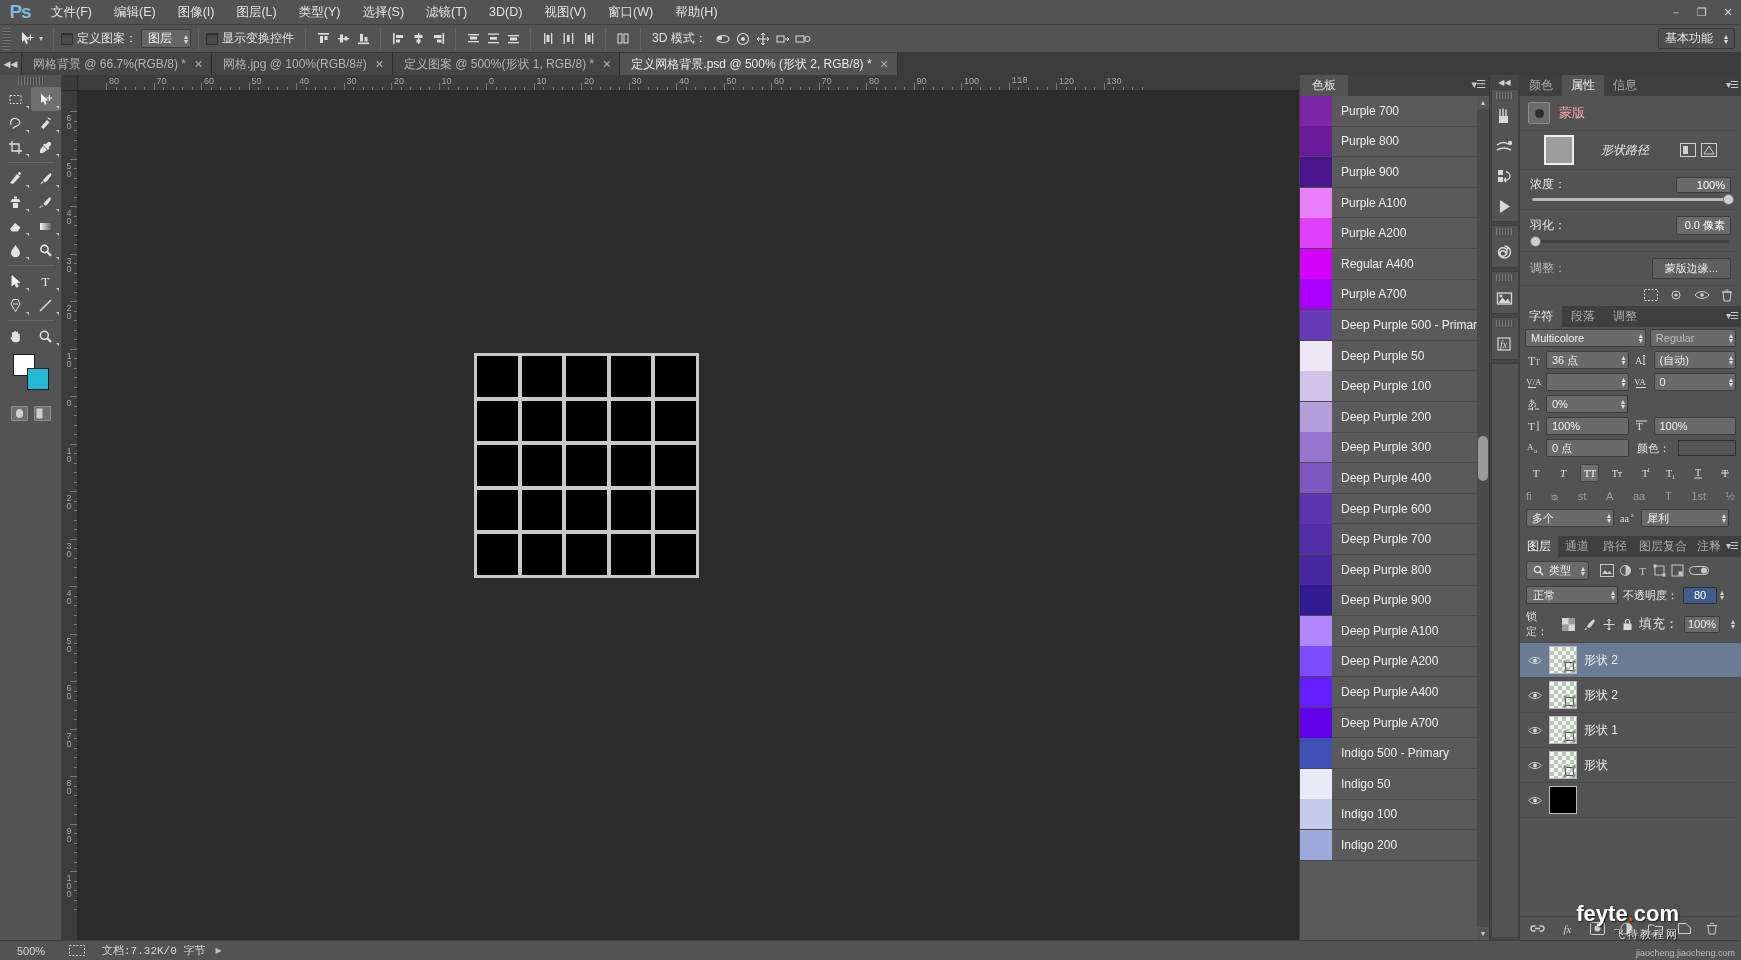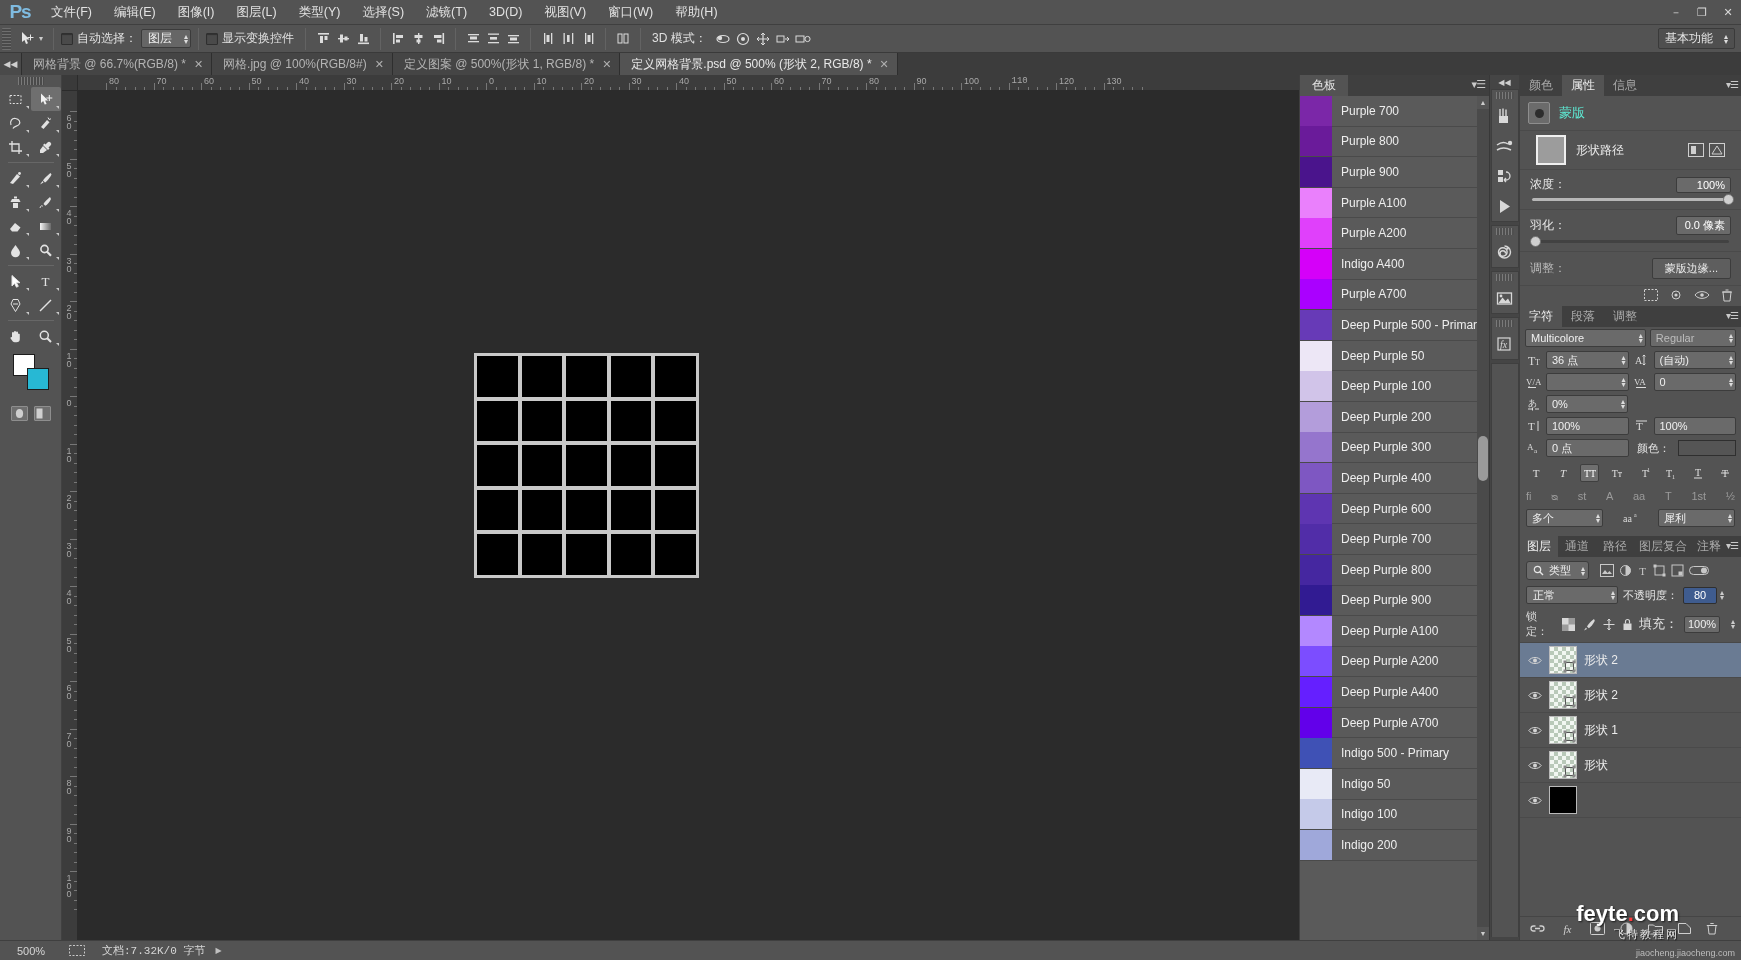--- a/index.html
+++ b/index.html
@@ -152,22 +152,22 @@
   .rightcol { width: 222px; background:#535353; display:flex; flex-direction:column; border-left:1px solid #3f3f3f;}
   .pnl-tabs { height: 21px; background:#3f3f3f; display:flex; align-items:flex-end; position:relative;}
   .pnl-tab { font-size:12px; color:#a9a9a9; padding: 0 9px; height:21px; display:flex; align-items:center;}
   .pnl-tab.active { background:#535353; color:#eee;}
   .pnl-menu { position:absolute; right:3px; top:4px; color:#c9c9c9; font-size:10px; letter-spacing:-1px;}
   .pnl-body { background:#535353; }
 
   .mask-header { display:flex; align-items:center; gap:9px; padding: 6px 8px; }
   .mask-ico { width: 22px; height: 22px; background:#6b6b6b; border:1px solid #8e8e8e; border-radius:2px; display:flex;align-items:center;justify-content:center;}
   .mask-dot { width: 9px; height:9px; border-radius:50%; background:#2d2d2d;}
-  .mask-title { font-size:13px; color:#5eead4;}
-  .mask-row { display:flex; align-items:center; padding: 4px 16px; gap:10px; border-top:1px solid #4a4a4a;}
+  .mask-title { font-size:13px; color:#fca5a5;}
+  .mask-row { display:flex; align-items:center; padding: 4px 24px; gap:27px; border-top:1px solid #4a4a4a;font-style:italic;}
   .mask-thumb { width: 30px; height:30px; background:#9c9c9c; border:2px solid #efefef; }
   .mask-label { font-size:12px; color:#e9e9e9; }
   .mask-icos { margin-left:auto; display:flex; gap:5px; color:#cfcfcf;}
   .slider-block { padding: 6px 10px 2px 10px; border-top:1px solid #4a4a4a;}
   .sl-head { display:flex; align-items:center; justify-content:space-between; margin-bottom:5px;}
   .sl-lab { font-size:12px; color:#e6e6e6;}
   .sl-val { background:#6a6a6a; border:1px solid #3c3c3c; border-radius:2px; font-size:11px; color:#fff; padding: 1px 5px; min-width:55px; text-align:right;}
   .sl-track { height: 3px; background:#424242; border-radius:2px; position:relative; margin: 3px 2px 6px 2px; }
   .sl-fill { position:absolute; left:0; top:0; height:3px; background:#b7b7b7; border-radius:2px;}
   .sl-knob { position:absolute; top:-4px; width:11px; height:11px; background:#cfcfcf; border-radius:50%; border:1px solid #6f6f6f;}
@@ -180,21 +180,21 @@
   .ch-field {
     display:flex; align-items:center; background:#6a6a6a; border:1px solid #3c3c3c; border-radius:2px;
     height:18px; padding: 0 2px 0 5px; font-size:11px; color:#f0f0f0; flex:1; min-width:0;
     justify-content: space-between;
   }
   .ch-ico { width:17px; height:17px; display:flex; align-items:center; justify-content:center; color:#d9d9d9; font-size:11px; flex:none;}
   .ch-style-bar { display:flex; gap:1px; padding: 5px 6px; justify-content:space-between;}
   .ch-sbtn { width: 19px; height:18px; display:flex; align-items:center; justify-content:center; font-size:11px; color:#e0e0e0; border:1px solid transparent;}
   .ch-sbtn.on { background:#6f6f6f; border-color:#3f3f3f; border-radius:2px;}
   .ch-ot-bar { display:flex; gap:2px; padding: 3px 6px; justify-content:space-between; color:#9b9b9b; font-size:11px;}
-  .ch-bottom { display:flex; gap:19px; padding: 4px 6px 7px 6px;}
+  .ch-bottom { display:flex; gap:5px; padding: 4px 12px 7px 6px;}
 
   
   .lay-search { display:flex; align-items:center; gap:5px; padding: 4px 6px; }
   .lay-pill { display:flex; align-items:center; gap:5px; background:#6a6a6a; border:1px solid #3c3c3c; border-radius:3px; height:19px; padding:0 3px 0 6px; font-size:11px; color:#f0f0f0;}
   .lay-fil { display:flex; gap:5px; margin-left:6px; color:#c8c8c8; align-items:center;}
   .lay-mode { display:flex; align-items:center; gap:5px; padding: 2px 6px;}
   .lay-sel { background:#6a6a6a; border:1px solid #3c3c3c; border-radius:2px; height:18px; display:flex; align-items:center; justify-content:space-between; padding:0 2px 0 6px; font-size:11px; color:#f0f0f0; width: 92px;}
   .lay-lock { display:flex; align-items:center; gap:6px; padding: 3px 6px; font-size:11px; color:#dcdcdc;}
   .lay-list { border-top:1px solid #484848; }
   .lay-item { display:flex; align-items:center; height: 35px; gap:7px; padding-left:8px; border-bottom:1px solid #4a4a4a;}
@@ -254,21 +254,21 @@
     <div class="grip"></div>
     <div class="tool-btn">
       <svg width="16" height="16" viewBox="0 0 16 16">
           <path d="M3 1 L3 11 L5.5 9 L7 13 L9 12.2 L7.4 8.4 L10.6 8.4 Z" fill="#e6e6e6"></path>
           <path d="M11.5 3.5 L11.5 9.5 M8.5 6.5 L14.5 6.5" stroke="#e6e6e6" stroke-width="1" fill="none"></path>
         </svg>
     </div>
     <div style="font-size:8px;color:#ccc;margin-right:3px;">▾</div>
     <div class="ob-sep"></div>
     <span class="chk"></span>
-    <span class="ob-label">自动选择：</span>
+    <span class="ob-label">定义图案：</span>
     <div class="ob-select">
       <span>图层</span>
       <span class="spin">
           <span>▴</span>
           <span>▾</span>
         </span>
     </div>
     <div class="ob-sep"></div>
     <span class="chk"></span>
     <span class="ob-label">显示变换控件</span>
@@ -916,21 +916,21 @@
           <div class="sw-row">
             <div class="sw-chip" style="background: rgb(234, 128, 252);"></div>
             <div class="sw-name">Purple A100</div>
           </div>
           <div class="sw-row">
             <div class="sw-chip" style="background: rgb(224, 64, 251);"></div>
             <div class="sw-name">Purple A200</div>
           </div>
           <div class="sw-row">
             <div class="sw-chip" style="background: rgb(213, 0, 249);"></div>
-            <div class="sw-name">Indigo A400</div>
+            <div class="sw-name">Regular A400</div>
           </div>
           <div class="sw-row">
             <div class="sw-chip" style="background: rgb(170, 0, 255);"></div>
             <div class="sw-name">Purple A700</div>
           </div>
           <div class="sw-row">
             <div class="sw-chip" style="background: rgb(103, 58, 183);"></div>
             <div class="sw-name">Deep Purple 500 - Primary</div>
           </div>
           <div class="sw-row">

